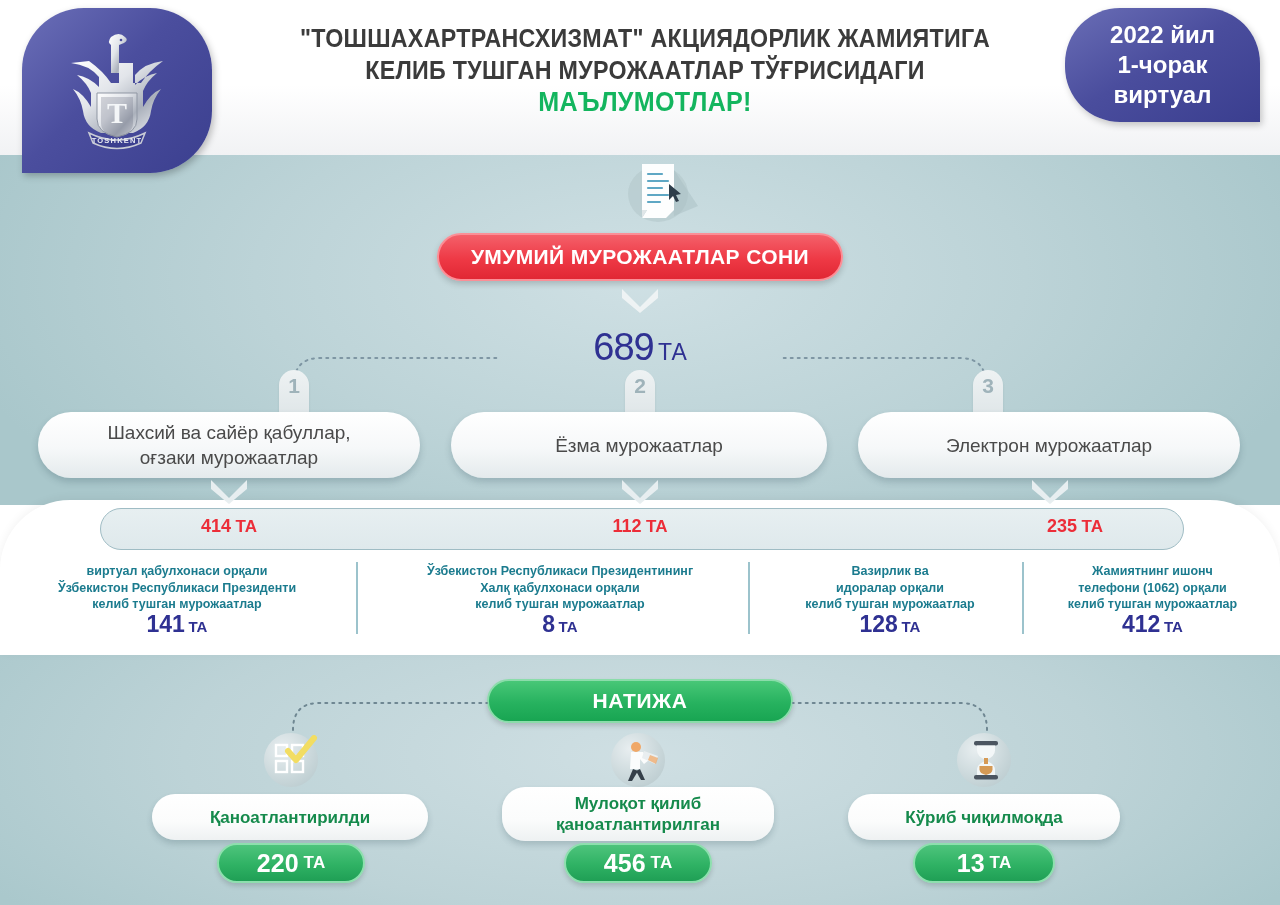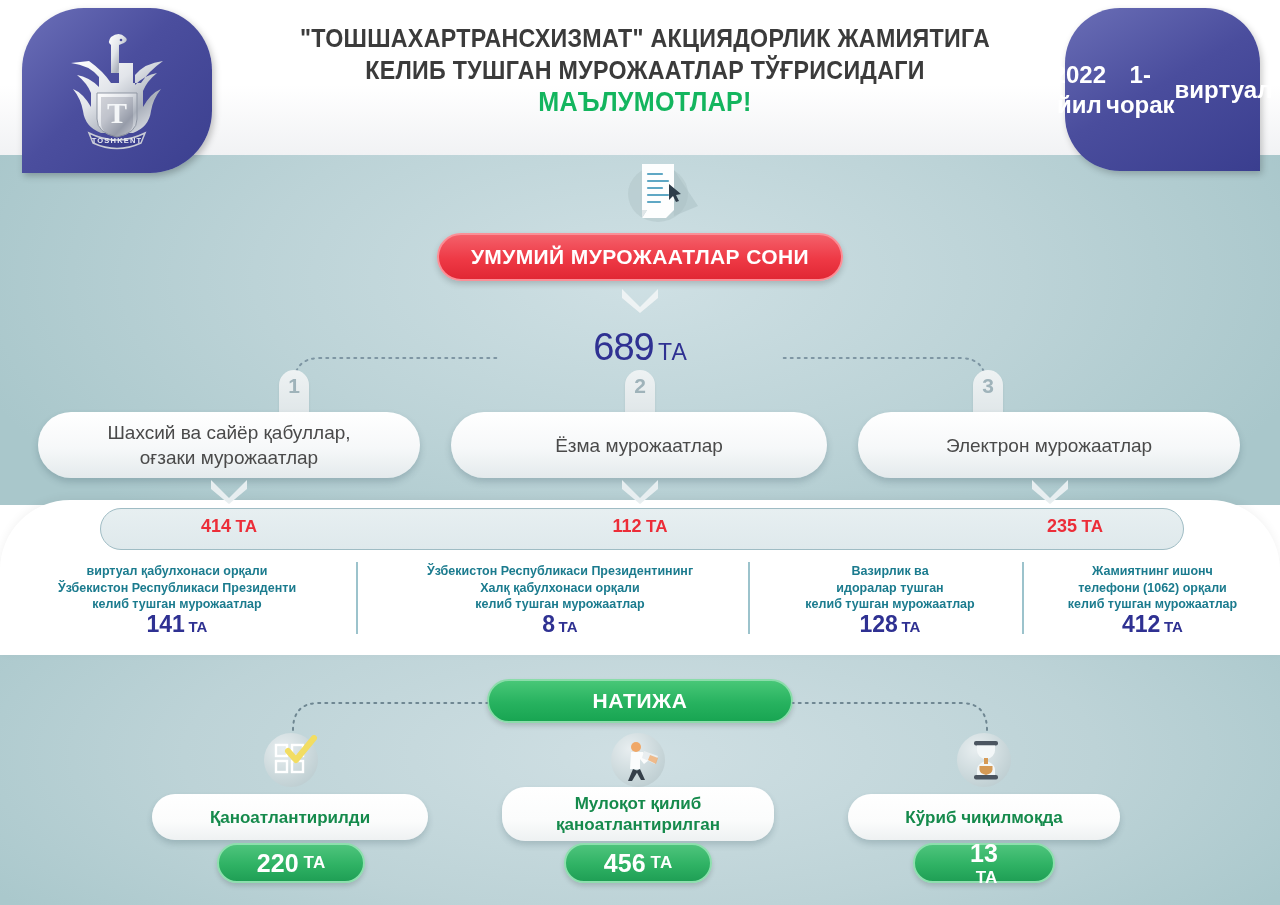--- a/index.html
+++ b/index.html
@@ -50,25 +50,25 @@
     font-size: 25px;
     line-height: 32px;
     letter-spacing: .3px;
     color: #3b3b3b;
     transform: scaleX(.93);
     transform-origin: center top;
   }
   .header-title .hl { color: #13b55e; font-size: 27px; }
 
   .date-badge {
-    position: absolute; right: 20px; top: 8px; width: 195px; height: 163px;
+    position: absolute; right: 20px; top: 8px; width: 195px; height: 114px;
     background: linear-gradient(150deg,#6a6eb6 0%,#4a4d9d 48%,#3a3e8f 100%);
     border-radius: 55px 55px 0 55px;
     box-shadow: 2px 3px 7px rgba(0,0,0,.22);
-    display: flex; flex-direction: row; align-items: center; justify-content: center;
+    display: flex; flex-direction: column; align-items: center; justify-content: center;
     color: #ffffff; font-weight: bold; font-size: 24px; line-height: 30px;
     text-align: center;
   }
 
   
   .doc-icon { position: absolute; left: 612px; top: 160px; width: 92px; height: 62px; }
 
   
   .red-banner {
     position: absolute; left: 437px; top: 233px; width: 406px; height: 48px;
@@ -311,21 +311,21 @@
     <div>келиб тушган мурожаатлар</div>
     <span class="cnum">
       <span class="n">8</span>
       <span class="u">ТА</span>
     </span>
   </div>
   <div class="vdiv" style="left:748px;"></div>
 
   <div class="col" style="left:760px; width:260px;">
     <div>Вазирлик ва</div>
-    <div>идоралар тушган</div>
+    <div>идоралар орқали</div>
     <div>келиб тушган мурожаатлар</div>
     <span class="cnum">
       <span class="n">128</span>
       <span class="u">ТА</span>
     </span>
   </div>
   <div class="vdiv" style="left:1022px;"></div>
 
   <div class="col" style="left:1030px; width:245px;">
     <div>Жамиятнинг ишонч</div>
@@ -392,18 +392,18 @@
     </div>
   </div>
   <div class="res-pill" style="left:564px; top:843px; width:148px;">
     <span class="n">456</span>
     <span class="u">ТА</span>
   </div>
 
   <div class="res-card" style="left:848px; top:794px; width:272px;">
     <div>Кўриб чиқилмоқда</div>
   </div>
-  <div class="res-pill" style="left:913px; top:843px; width:142px;flex-direction:column;">
+  <div class="res-pill" style="left:913px; top:843px; width:142px;">
     <span class="n">13</span>
     <span class="u">ТА</span>
   </div>
 
 </div>
 
 </body></html>

